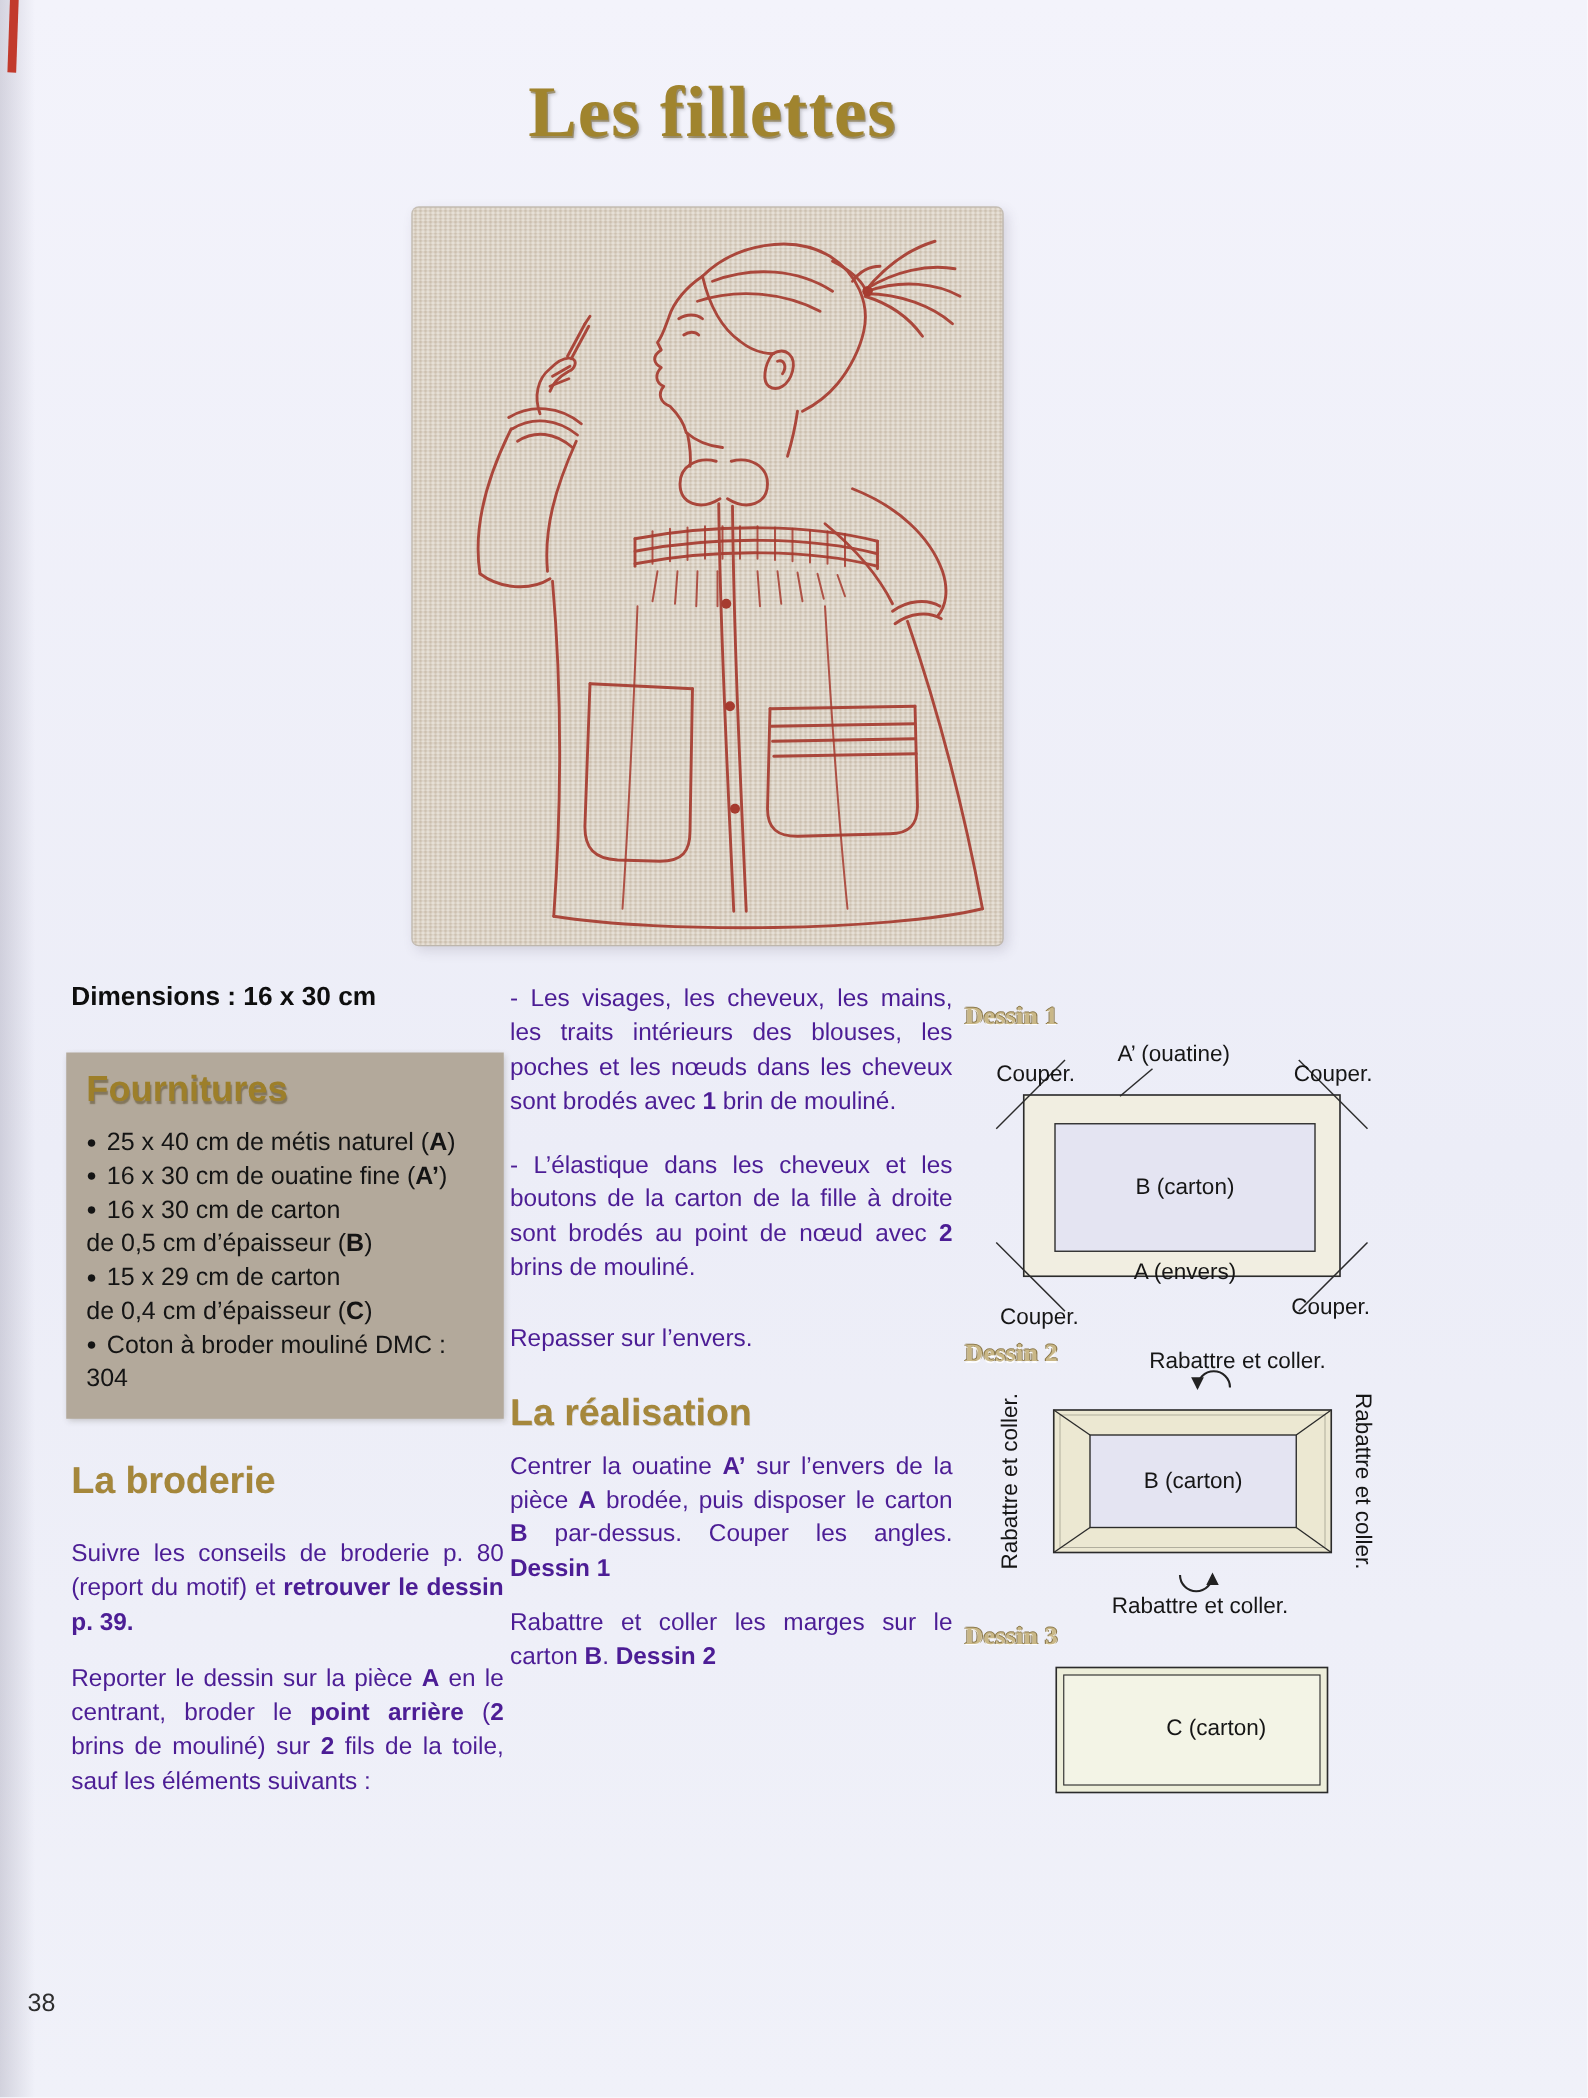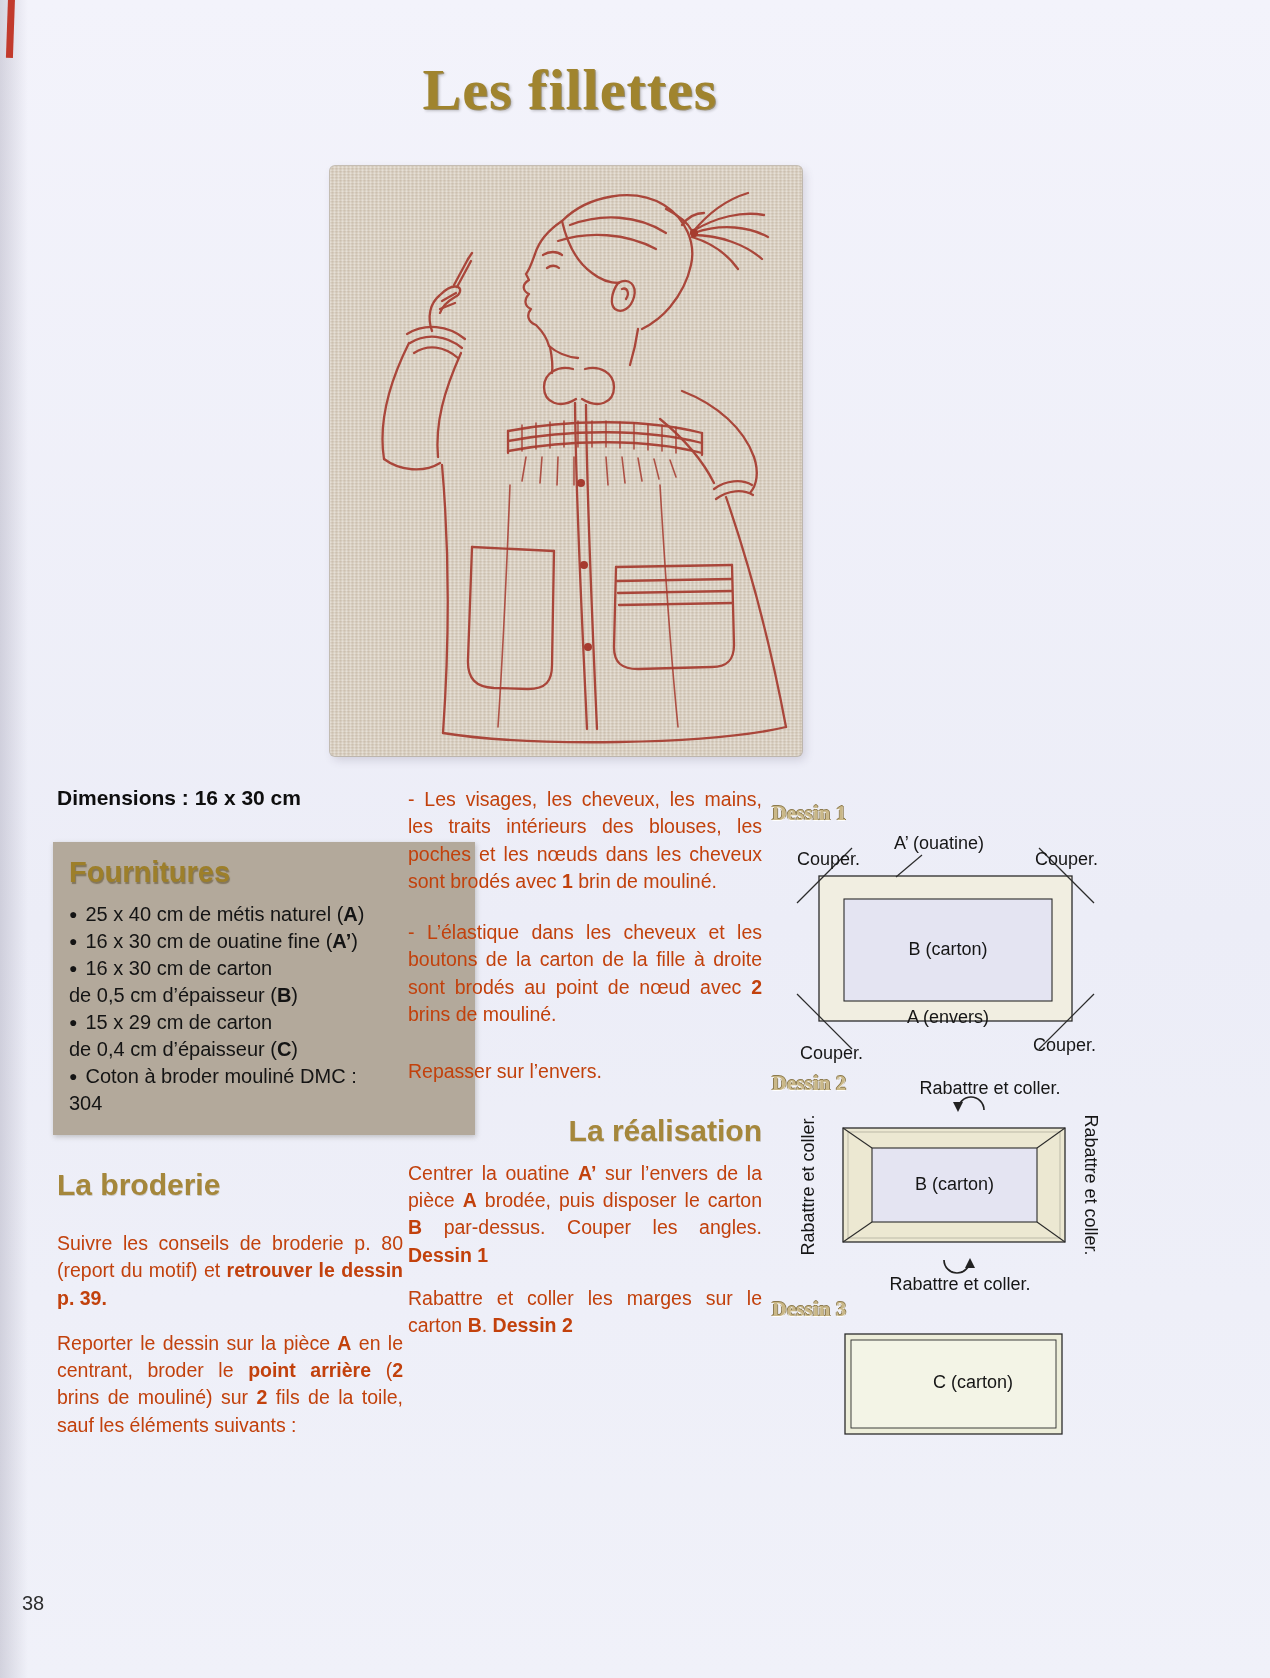--- a/index.html
+++ b/index.html
@@ -34,48 +34,48 @@
       repeating-linear-gradient(0deg, rgba(255,255,255,0.18) 0 1px, rgba(160,140,115,0.10) 2px 3px);
     border-radius:5px;
     box-shadow:0 0 0 1px rgba(175,165,145,0.65), 3px 4px 10px rgba(70,60,90,0.18);
   }
   .photo svg{ width:100%; height:100%; display:block; }
   .dimensions{
     position:absolute; left:57px; top:786px;
     font-size:21px; font-weight:bold; color:#0e0e0e;
   }
   .fbox{
-    position:absolute; left:53px; top:842px; width:422px;
+    position:absolute; left:53px; top:842px; width:350px;
     background:#b3a99b; padding:14px 16px 18px 16px;
     box-shadow:1px 2px 5px rgba(60,55,45,0.25);
   }
   .fbox-title{
     font-size:29px; font-weight:bold; color:#9d7f2a;
     text-shadow:1px 2px 1px rgba(70,55,15,0.45);
     margin-bottom:12px;
   }
   .fitem{ font-size:20px; line-height:1.35; color:#141414; }
   .fitem span{ white-space:pre-line; }
   .fitem b, .body-p b { font-weight:bold; }
   .bullet{ margin-right:8px; font-size:14px; position:relative; top:-2px; }
   .gold-heading{
     font-size:30px; font-weight:bold; color:#a5873b;
     text-shadow:0.5px 0.5px 0 rgba(60,45,10,0.2);
   }
   .body-p{
-    font-size:19.5px; line-height:1.4; text-align:justify; color:#c2410c;
+    font-size:19.5px; line-height:1.4; text-align:justify; color:#4c1d95;
   }
   .broderie{ position:absolute; left:57px; top:1168px; width:346px; }
   .broderie .gold-heading{ margin-bottom:28px; }
   .broderie .body-p{ margin-bottom:18px; }
   .col-mid{ position:absolute; left:408px; top:786px; width:354px; }
   .p-notes1{ margin-bottom:24px; }
   .p-notes2{ margin-bottom:30px; }
   .p-iron{ margin-bottom:28px; }
-  .col-mid .gold-heading{ margin-bottom:12px;text-align:right; }
+  .col-mid .gold-heading{ margin-bottom:12px; }
   .p-real1{ margin-bottom:16px; }
   .p-real2{ margin-bottom:34px; }
   .dessin-label{
     font-family:"Liberation Serif",serif; font-weight:bold; font-size:20px;
     letter-spacing:0.5px; color:#c9b787;
     text-shadow:0 1px 0 rgba(255,255,255,0.9), 0 -1px 0 #8d7b4e, 1px 0 0 #8d7b4e, -1px 0 0 #8d7b4e;
   }
   .d1{ position:absolute; left:772px; top:800px; width:320px; height:262px; }
   .d2{ position:absolute; left:772px; top:1068px; width:336px; height:236px; }
   .d3{ position:absolute; left:772px; top:1294px; width:330px; height:160px; }

